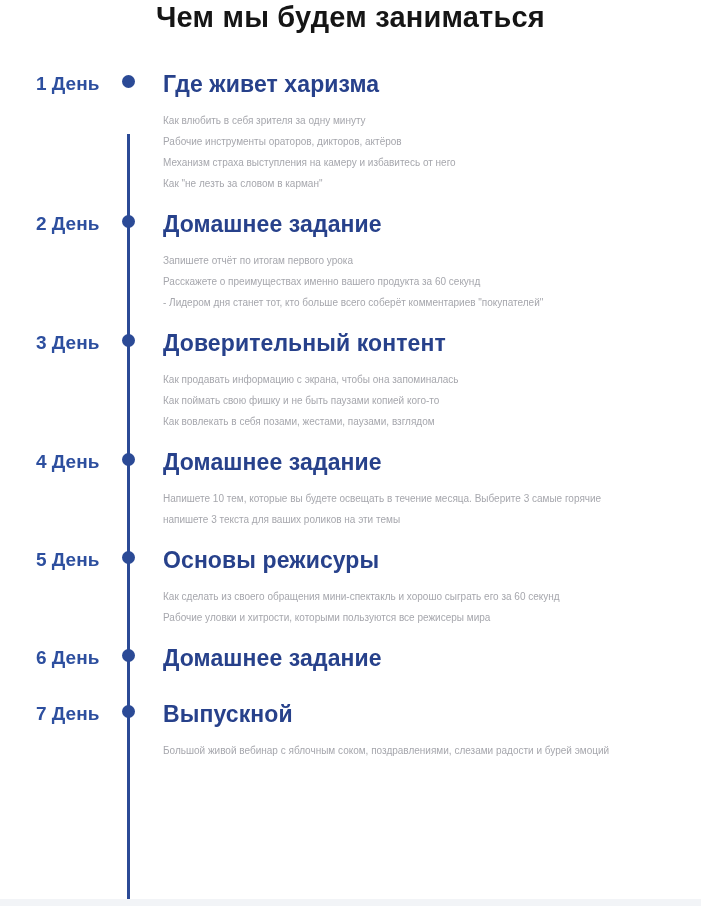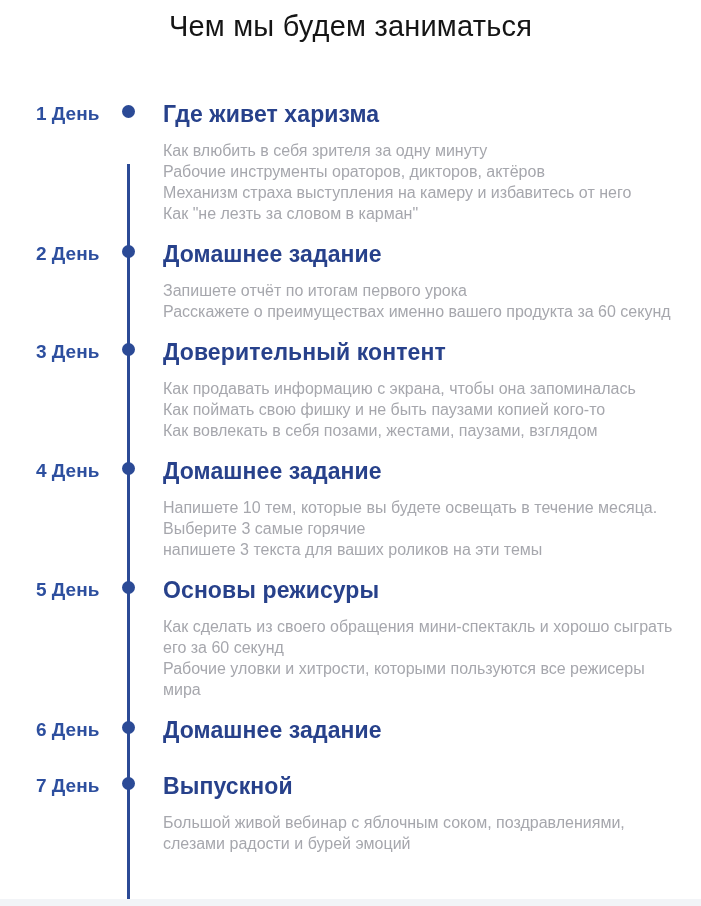--- a/index.html
+++ b/index.html
@@ -14,31 +14,30 @@
   html, body { background: #ffffff; }
   body { font-family: "Liberation Sans", "DejaVu Sans", sans-serif; }
   .page {
     position: relative;
     width: 701px;
     height: 906px;
     background: #ffffff;
     overflow: hidden;
   }
   .page-title {
-    padding-top: 9px;
     text-align: center;
     font-size: 29px;
     line-height: 34px;
-    font-weight: 400;
+    font-weight: 700;
     color: var(--title);
     letter-spacing: 0.2px;
   }
   .timeline {
     position: relative;
-    margin-top: 59px;
+    margin-top: 38px;
   }
   .timeline-line {
     position: absolute;
     left: 127px;
     top: 62px;
     width: 3px;
     height: 837px;
     background: var(--accent);
   }
   .rows { position: relative; }
@@ -79,21 +78,21 @@
   .lesson-title {
     font-size: 23px;
     line-height: 24px;
     font-weight: 700;
     color: var(--heading);
     margin-bottom: 14px;
     letter-spacing: 0.1px;
   }
   .lines { }
   .line {
-    font-size: 16px;
+    font-size: 10px;
     line-height: 21px;
     color: var(--body);
   }
   .footer-strip {
     position: absolute;
     left: 0;
     bottom: 0;
     width: 100%;
     height: 7px;
     background: var(--strip);
@@ -128,20 +127,21 @@
   <div class="row">
     <div class="day-col">2 День</div>
     <div class="gutter">
       <span class="dot"></span>
     </div>
     <div class="content">
       <div class="lesson-title">Домашнее задание</div>
       <div class="lines">
               <div class="line">Запишете отчёт по итогам первого урока</div>
               <div class="line">Расскажете о преимуществах именно вашего продукта за 60 секунд</div>
+              <div class="line">- Лидером дня станет тот, кто больше всего соберёт комментариев "покупателей"</div>
             </div>
     </div>
   </div>
 
   <div class="row">
     <div class="day-col">3 День</div>
     <div class="gutter">
       <span class="dot"></span>
     </div>
     <div class="content">

